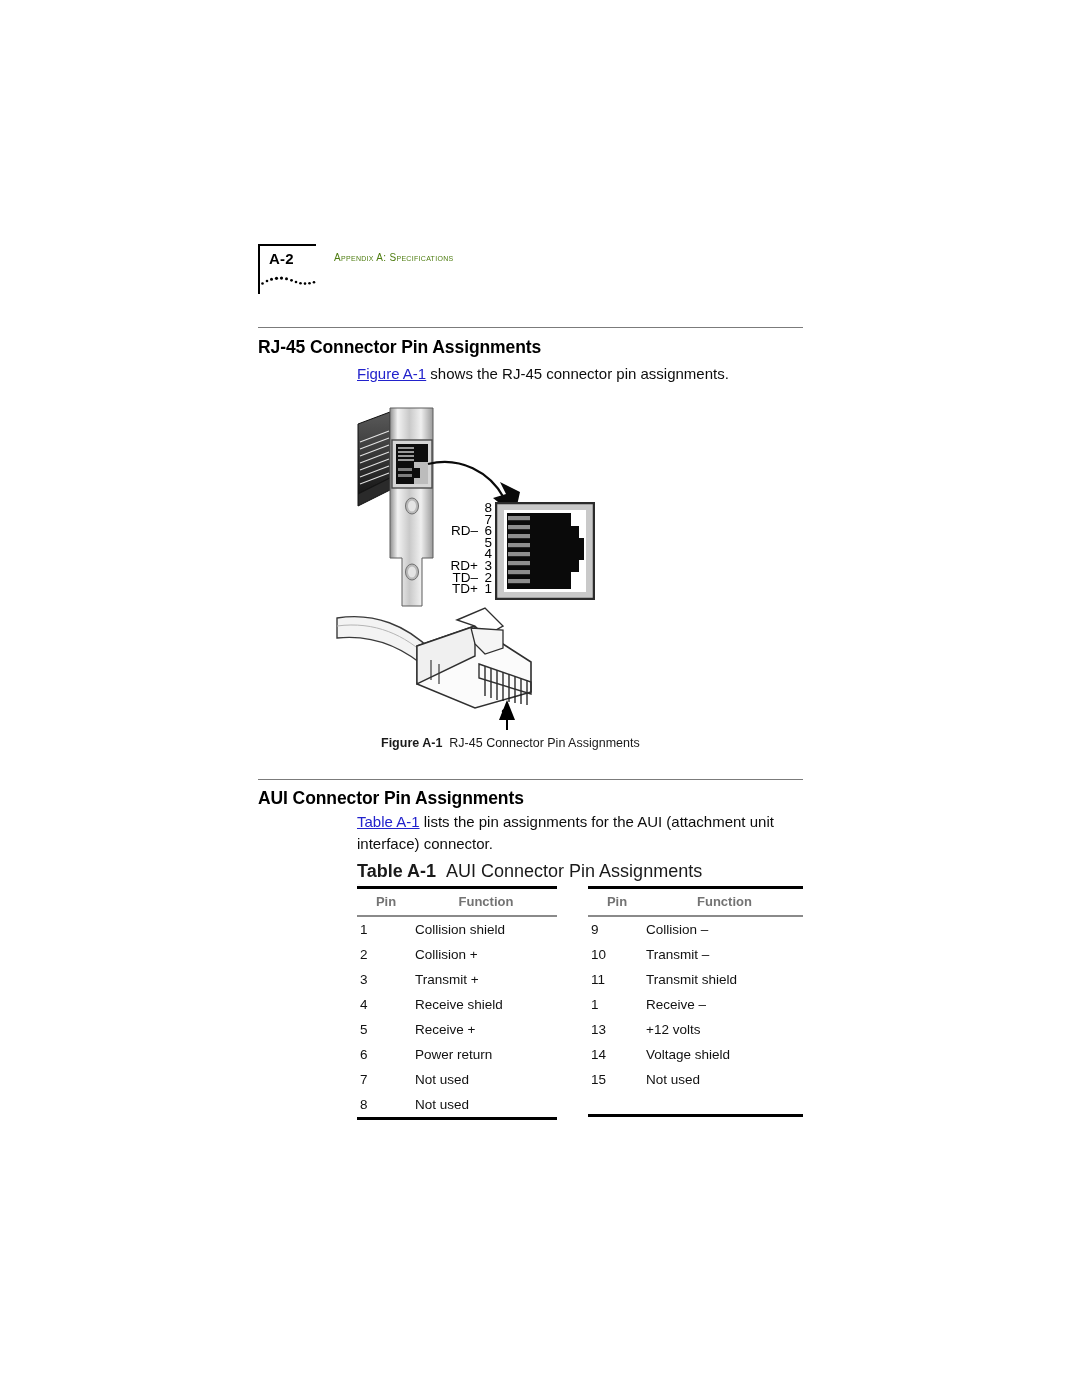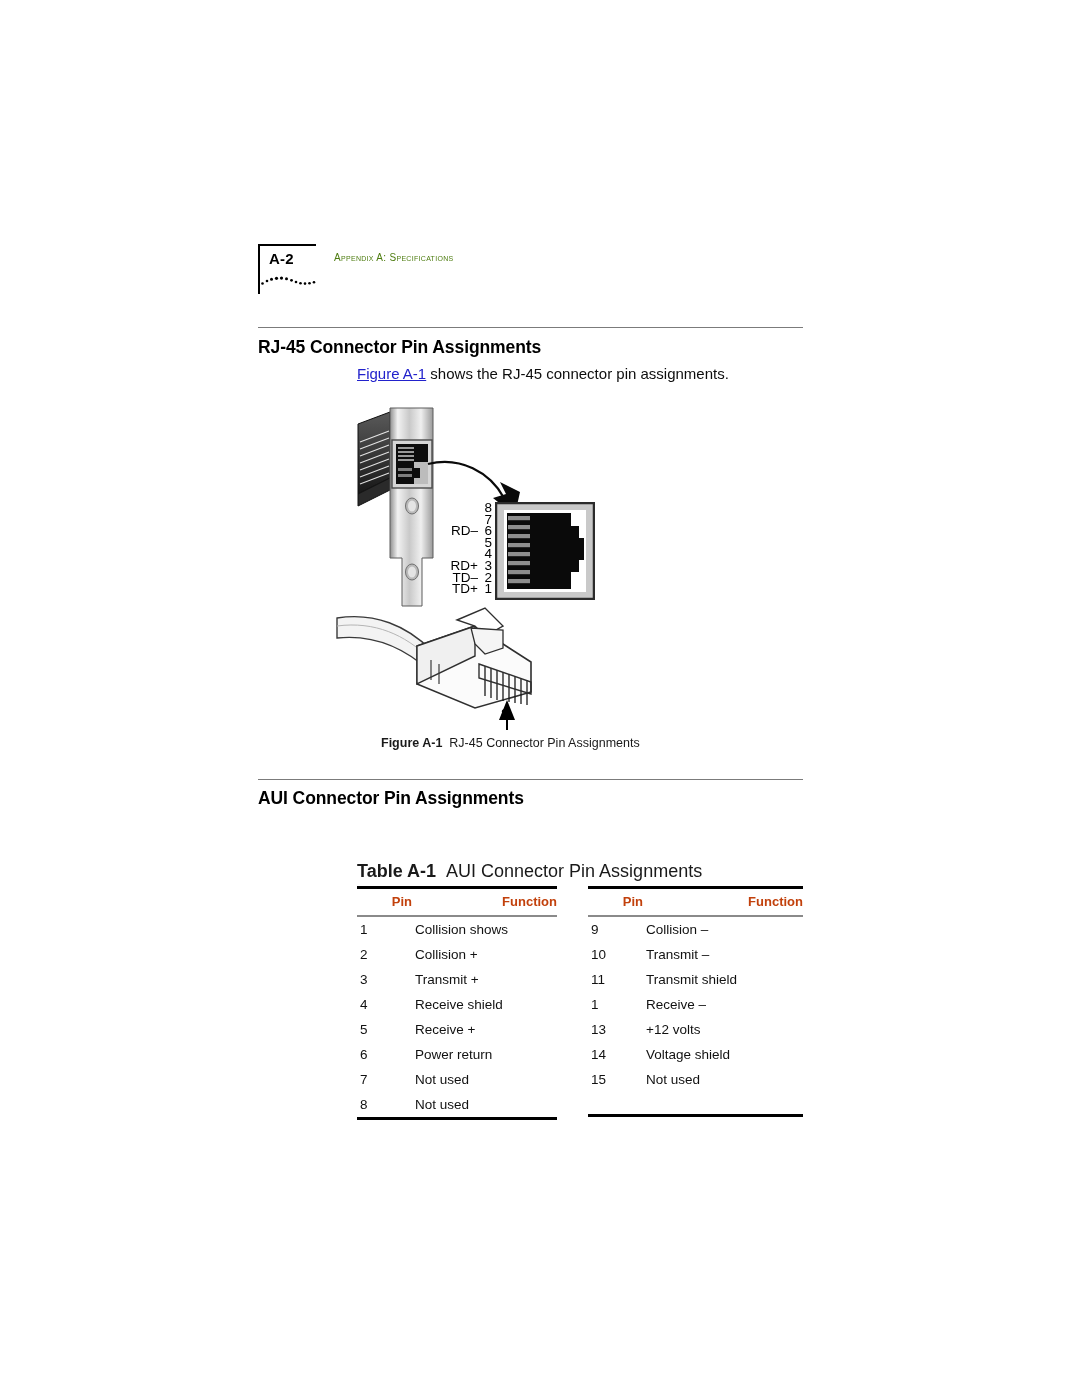--- a/index.html
+++ b/index.html
@@ -66,22 +66,22 @@
   
   .tbl-title{position:absolute;left:357px;top:813px;font-size:18px;color:#1a1a1a;}
   .tbl-title b{font-weight:bold;}
 
   .tbl{position:absolute;top:838px;}
   .tbl .rule-top{height:3px;background:#000;width:100%;}
   .tbl .rule-head{height:1.5px;background:#8a8a8a;width:100%;}
   .tbl .rule-bot{height:3px;background:#000;width:100%;}
   .tbl table{border-collapse:collapse;width:100%;}
   .tbl th{
-    font-size:13px;font-weight:bold;text-align:right;
-    padding:5px 0 6px 0;color:#c2410c;
+    font-size:13px;font-weight:bold;text-align:center;
+    padding:5px 0 6px 0;color:#737373;
   }
   .tbl td{
     font-size:13.5px;text-align:left;
     padding:5px 0 5px 0;color:#111;
   }
   .tbl .c-pin{width:52px;padding-left:3px;}
   .tbl .c-fn{padding-left:3px;}
   .tbl .spacer td{padding:0;height:22px;}
 </style>
 </head>
@@ -243,39 +243,40 @@
     </svg>
 
     <div class="plugnum" style="position:absolute;left:161px;top:300px;">8</div>
   </div>
 
   <div class="figcap"><b>Figure A-1</b>&nbsp;&nbsp;<span>RJ-45 Connector Pin Assignments</span></div>
 
   <div class="sec-rule" style="left:258px;top:731px;width:545px;"></div>
   <div class="sec-head" style="left:258px;top:740px;">AUI Connector Pin Assignments</div>
 
+  <div class="body-txt" style="left:357px;top:763px;width:448px;"><a class="xref" href="#">Table A-1</a><span> lists the pin assignments for the AUI (attachment unit interface) connector.</span></div>
 
   <div class="tbl-title"><b>Table A-1</b>&nbsp;&nbsp;<span>AUI Connector Pin Assignments</span></div>
 
   <div class="tbl" style="left:357px;width:200px;">
     <div class="rule-top"></div>
     <table>
       <thead>
         <tr>
           <th class="c-pin">Pin</th>
           <th class="c-fn">Function</th>
         </tr>
       </thead>
     </table>
     <div class="rule-head"></div>
     <table>
       <tbody>
         <tr>
             <td class="c-pin">1</td>
-            <td class="c-fn">Collision shows</td>
+            <td class="c-fn">Collision shield</td>
           </tr>
         <tr>
             <td class="c-pin">2</td>
             <td class="c-fn">Collision +</td>
           </tr>
         <tr>
             <td class="c-pin">3</td>
             <td class="c-fn">Transmit +</td>
           </tr>
         <tr>

